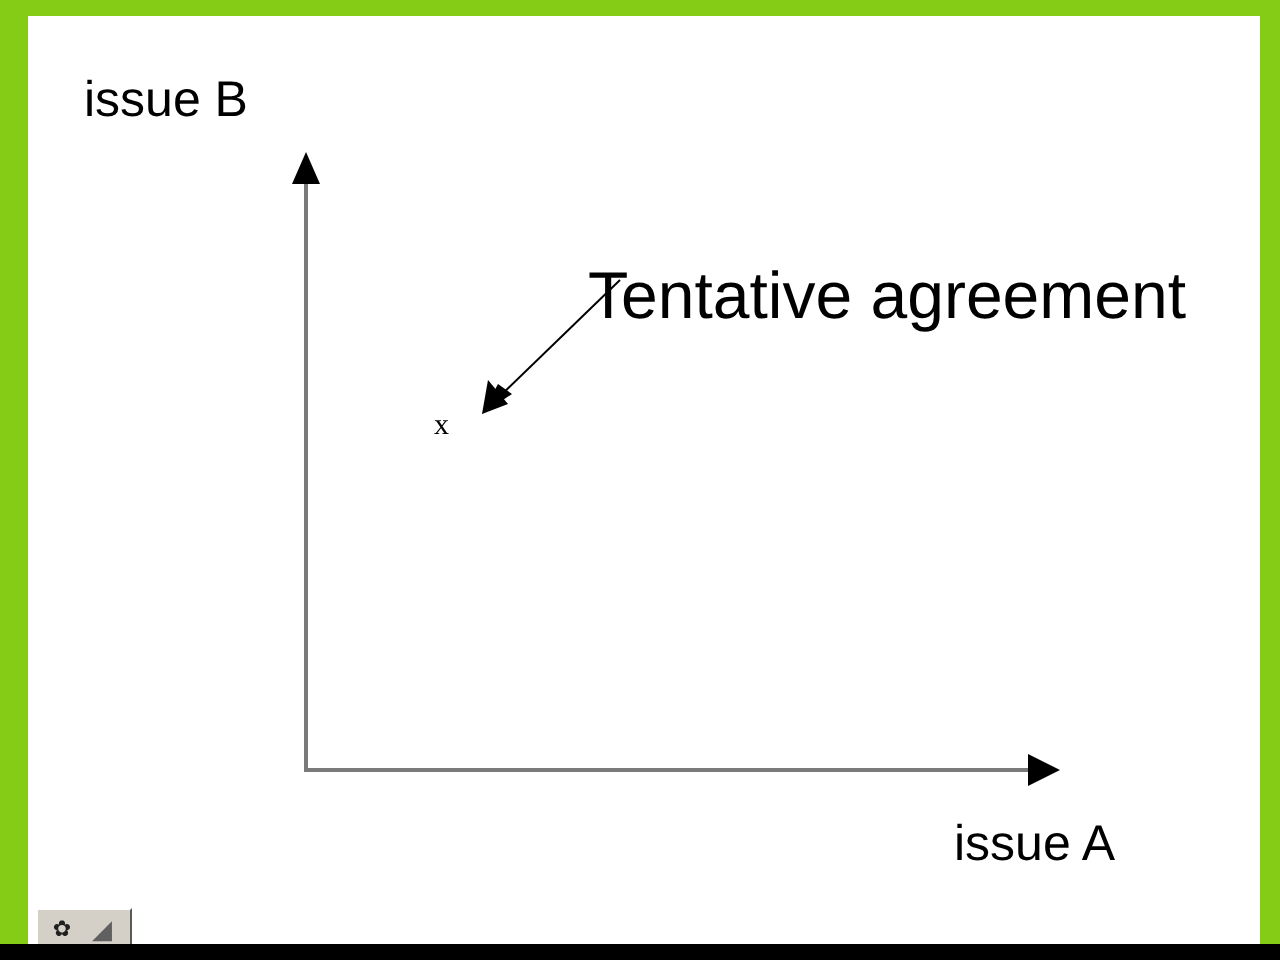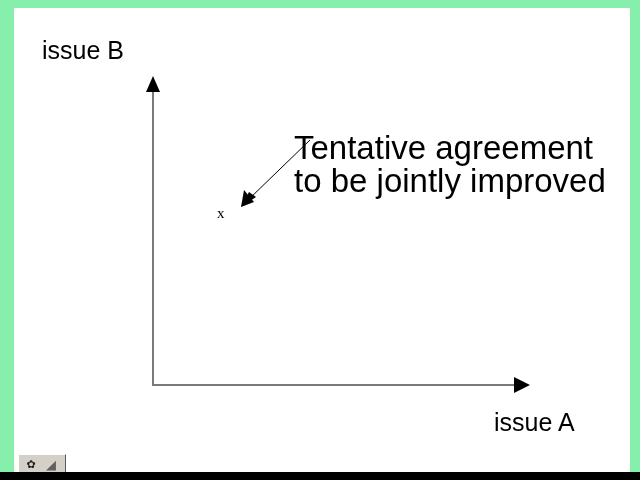--- a/index.html
+++ b/index.html
@@ -13,21 +13,21 @@
     height: 480px;
     overflow: hidden;
     font-family: "Liberation Sans", sans-serif;
   }
 
   
   #screen {
     position: relative;
     width: 640px;
     height: 480px;
-    background: #86efac;
+    background: #84cc16;
   }
 
   
   #slide-canvas {
     position: absolute;
     left: 14px;
     top: 8px;
     width: 616px;
     height: 464px;
     background: #ffffff;
@@ -84,21 +84,21 @@
   
   .axis-label {
     position: absolute;
     font-family: "Liberation Sans", sans-serif;
     font-size: 25px;
     color: #000000;
     white-space: nowrap;
     line-height: 1;
   }
   #label-issue-b { left: 28px;  top: 30px; }
-  #label-issue-a { left: 480px; top: 402px; text-align: right; }
+  #label-issue-a { left: 463px; top: 402px; text-align: right; }
 
   
   #annotation-text {
     position: absolute;
     left: 280px;
     top: 123px;
     font-family: "Liberation Sans", sans-serif;
     font-size: 33px;
     line-height: 33px;
     color: #000000;
@@ -170,21 +170,20 @@
     <div class="axis-label" id="label-issue-a">issue A</div>
 
     <svg id="annotation-arrow" viewBox="0 0 110 90">
       <line x1="96" y1="12" x2="34" y2="72" stroke="#000000" stroke-width="1"></line>
       <polygon points="27,79 42,69 35,64" fill="#000000"></polygon>
       <polygon points="27,79 30,62 40,74" fill="#000000"></polygon>
     </svg>
 
     <div id="annotation-text">
       <span class="ann-line">Tentative agreement</span>
-      <span class="ann-line">to be jointly improved</span>
     </div>
 
     <div id="point-marker-x">x</div>
 
     <div id="mini-toolbar">
       <div class="tool-btn" style="font-size:11px;color:#202020;">✿</div>
       <div class="tool-btn" style="font-size:13px;color:#606060;">◢</div>
     </div>
 
   </div>

